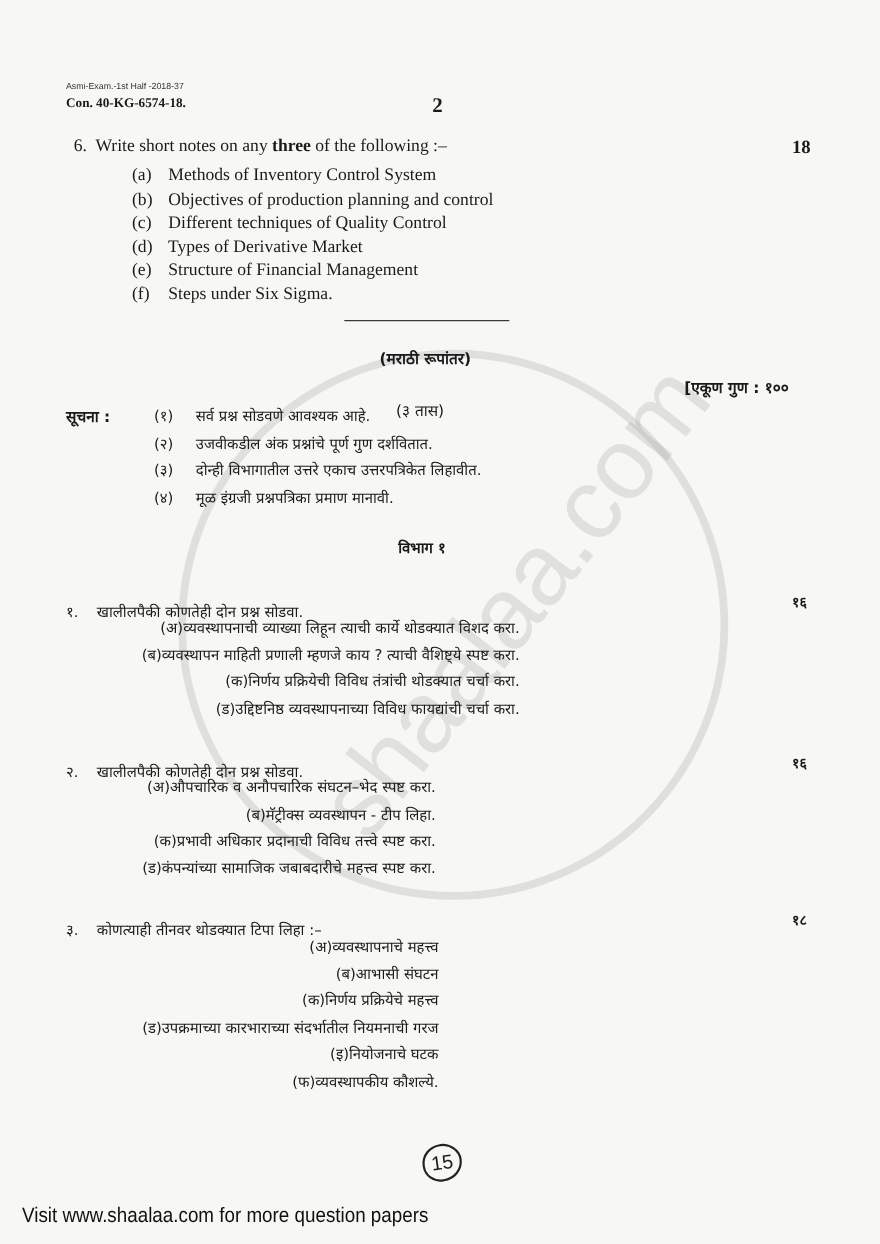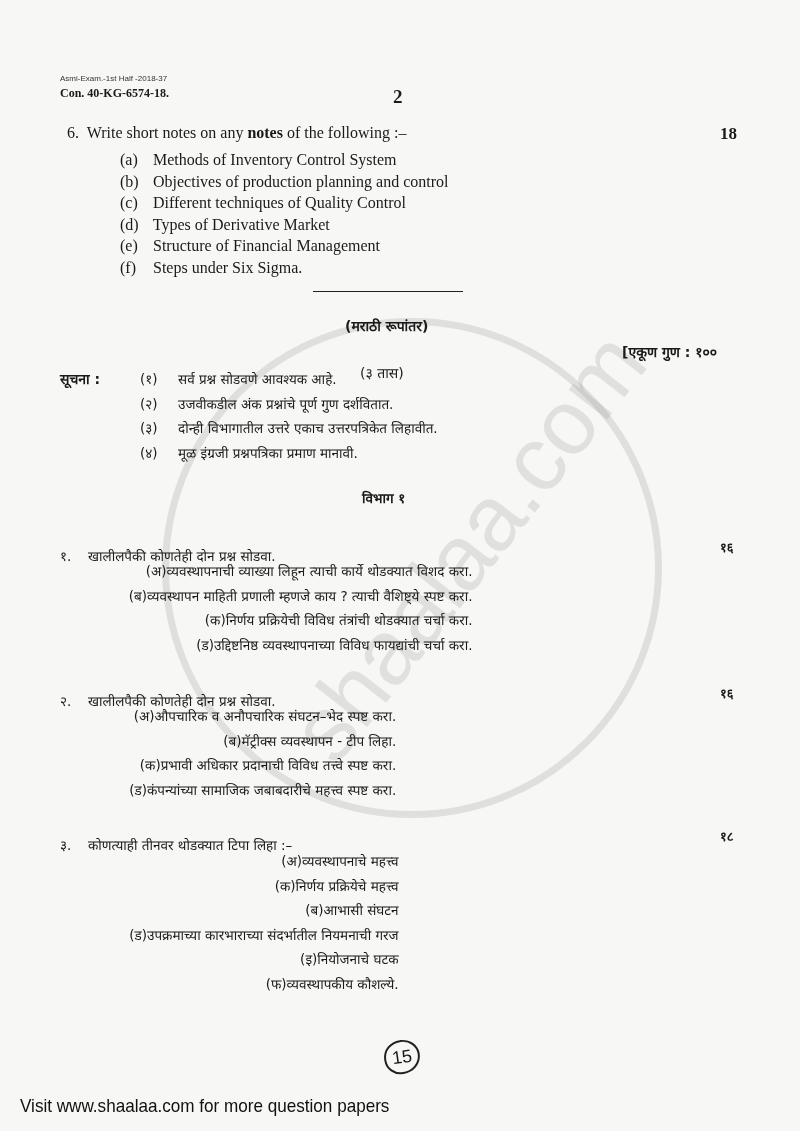--- a/index.html
+++ b/index.html
@@ -73,21 +73,21 @@
 
   <div class="wm-circle"></div>
   <div class="wm-text">shaalaa.com</div>
 
   <div class="abs small-head">Asmi-Exam.-1st Half -2018-37</div>
   <div class="abs con-code">Con. 40-KG-6574-18.</div>
   <div class="abs page-no">2</div>
 
   <div class="abs en-q">
     <span>6.</span>&nbsp;
-    <span>Write short notes on any </span><b>notes</b><span> of the following :–</span>
+    <span>Write short notes on any </span><b>three</b><span> of the following :–</span>
   </div>
   <div class="abs en-marks">18</div>
   <ul class="en-list">
     <li><span class="lbl">(a)</span> <span>Methods of Inventory Control System</span></li>
     <li><span class="lbl">(b)</span> <span>Objectives of production planning and control</span></li>
     <li><span class="lbl">(c)</span> <span>Different techniques of Quality Control</span></li>
     <li><span class="lbl">(d)</span> <span>Types of Derivative Market</span></li>
     <li><span class="lbl">(e)</span> <span>Structure of Financial Management</span></li>
     <li><span class="lbl">(f)</span> <span>Steps under Six Sigma.</span></li>
   </ul>
@@ -129,22 +129,22 @@
     <li><span class="lbl">(क)</span><span>प्रभावी अधिकार प्रदानाची विविध तत्त्वे स्पष्ट करा.</span></li>
     <li><span class="lbl">(ड)</span><span>कंपन्यांच्या सामाजिक जबाबदारीचे महत्त्व स्पष्ट करा.</span></li>
   </ul>
 
   <div class="abs dev q-head" style="left:60px; top:826px;">
     <span class="q-num">३.</span><span>कोणत्याही तीनवर थोडक्यात टिपा लिहा :–</span>
   </div>
   <div class="abs dev q-marks" style="left:720px; top:827px;">१८</div>
   <ul class="sub-list dev" style="left:113px; top:849px;">
     <li><span class="lbl">(अ)</span><span>व्यवस्थापनाचे महत्त्व</span></li>
+    <li><span class="lbl">(ब)</span><span>आभासी संघटन</span></li>
     <li><span class="lbl">(क)</span><span>निर्णय प्रक्रियेचे महत्त्व</span></li>
-    <li><span class="lbl">(ब)</span><span>आभासी संघटन</span></li>
     <li><span class="lbl">(ड)</span><span>उपक्रमाच्या कारभाराच्या संदर्भातील नियमनाची गरज</span></li>
     <li><span class="lbl">(इ)</span><span>नियोजनाचे घटक</span></li>
     <li><span class="lbl">(फ)</span><span>व्यवस्थापकीय कौशल्ये.</span></li>
   </ul>
 
   <div class="pg-circle">15</div>
 
   <div class="abs footer">Visit www.shaalaa.com for more question papers</div>
 </div>
 

